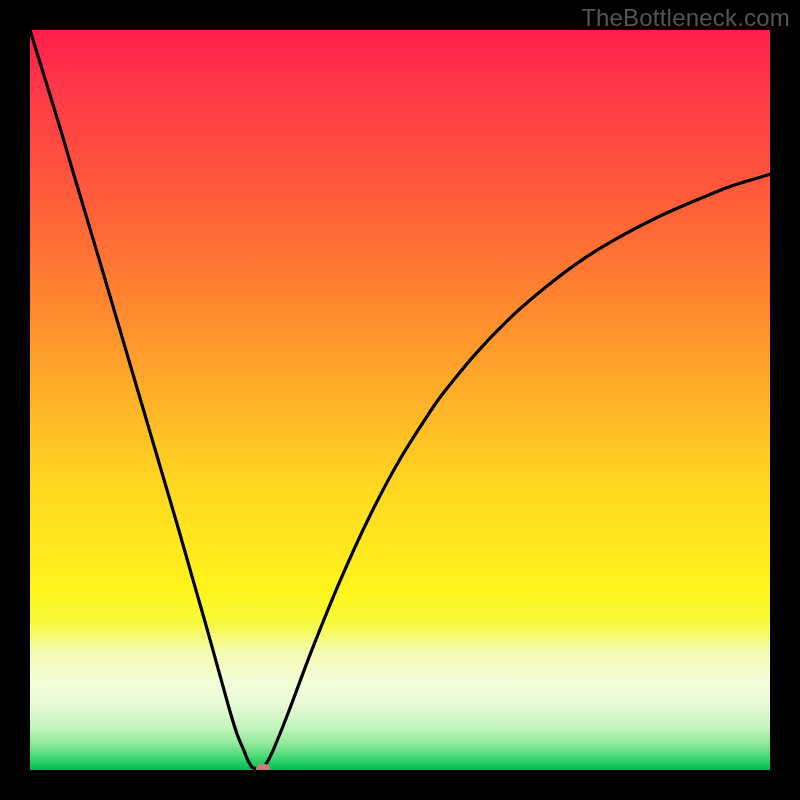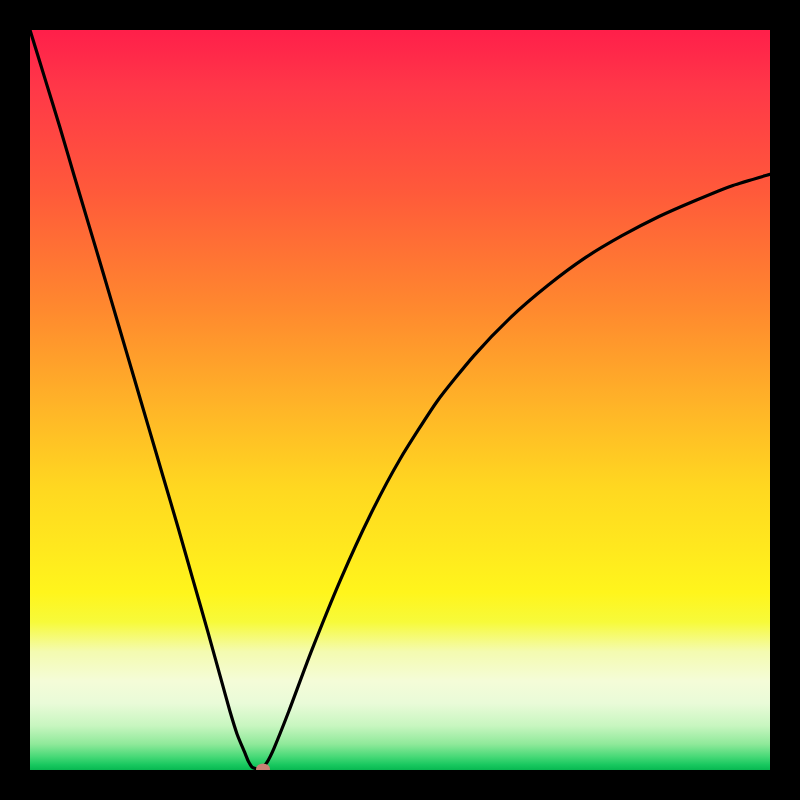--- a/index.html
+++ b/index.html
@@ -74,20 +74,21 @@
     border-radius: 50% / 50%;
     background: #c88275;
     z-index: 3;
     transform: translate(-50%, -50%);
   }
 </style>
 </head>
 <body>
 
 <div class="frame">
+  <div class="watermark">TheBottleneck.com</div>
 
   <div class="plot-area">
     <div class="gradient"></div>
     <svg class="curve" viewBox="0 0 740 740" preserveAspectRatio="none">
       <path id="curve-path" d="M 0.00 0.00 C 1.48 4.81, 11.84 38.48, 14.80 48.10 C 17.76 57.72, 26.64 86.36, 29.60 96.20 C 32.56 106.04, 41.44 136.53, 44.40 146.52 C 47.36 156.51, 56.24 186.18, 59.20 196.10 C 62.16 206.02, 71.04 235.69, 74.00 245.68 C 76.96 255.67, 85.84 285.94, 88.80 296.00 C 91.76 306.06, 100.64 336.26, 103.60 346.32 C 106.56 356.38, 115.44 386.58, 118.40 396.64 C 121.36 406.70, 130.24 436.90, 133.20 446.96 C 136.16 457.02, 145.04 487.07, 148.00 497.28 C 150.96 507.49, 159.84 538.72, 162.80 549.08 C 165.76 559.44, 174.64 590.37, 177.60 600.88 C 180.56 611.39, 190.18 646.17, 192.40 654.16 C 194.62 662.15, 198.32 675.77, 199.80 680.80 C 201.28 685.83, 205.72 700.34, 207.20 704.48 C 208.68 708.62, 213.49 719.58, 214.60 722.24 C 215.71 724.90, 217.56 729.64, 218.30 731.12 C 219.04 732.60, 221.26 736.30, 222.00 737.04 C 222.74 737.78, 224.81 738.37, 225.70 738.52 C 226.59 738.67, 229.77 739.11, 230.88 738.52 C 231.99 737.93, 235.47 734.67, 236.80 732.60 C 238.13 730.53, 241.98 722.98, 244.20 717.80 C 246.42 712.62, 255.30 690.42, 259.00 680.80 C 262.70 671.18, 276.02 634.77, 281.20 621.60 C 286.38 608.43, 304.88 562.77, 310.80 549.08 C 316.72 535.39, 334.48 496.69, 340.40 484.70 C 346.32 472.71, 363.34 440.52, 370.00 429.20 C 376.66 417.88, 399.60 381.84, 407.00 371.48 C 414.40 361.12, 436.60 334.04, 444.00 325.60 C 451.40 317.16, 473.60 294.15, 481.00 287.12 C 488.40 280.09, 510.60 261.22, 518.00 255.30 C 525.40 249.38, 547.60 232.88, 555.00 227.92 C 562.40 222.96, 584.60 209.86, 592.00 205.72 C 599.40 201.58, 621.60 190.03, 629.00 186.48 C 636.40 182.93, 658.60 173.31, 666.00 170.20 C 673.40 167.09, 695.60 157.99, 703.00 155.40 C 710.40 152.81, 736.30 145.41, 740.00 144.30" fill="none" stroke="#000" stroke-width="3.2" stroke-linejoin="round" stroke-linecap="round"></path>
     </svg>
     <div class="dot" id="marker-dot" style="left: 233.1px; top: 738.52px; background: rgb(200, 130, 117);"></div>
   </div>
 </div>
 

